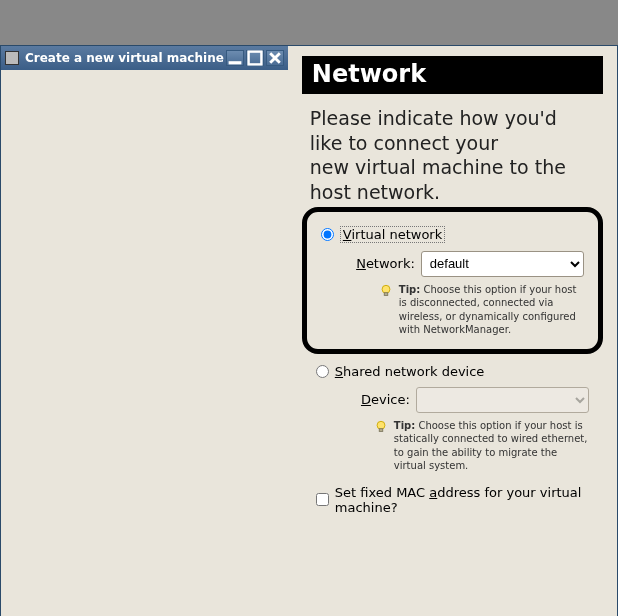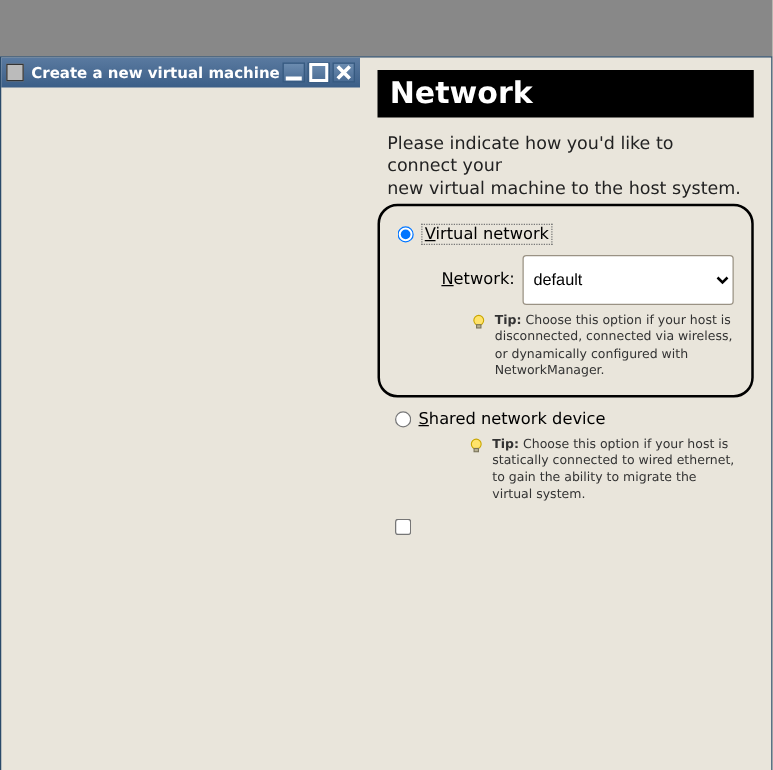--- a/index.html
+++ b/index.html
@@ -58,27 +58,27 @@
   .header-block {
     background: #000;
     color: #fff;
     font-size: 24px;
     font-weight: bold;
     padding: 4px 10px 6px 10px;
     margin-bottom: 8px;
   }
   .intro {
     color: #222;
-    font-size: 14px;
+    font-size: 19px;
     margin: 4px 8px 0 8px;
     line-height: 1.3;
   }
   .intro .line2 { display:block; }
   .group {
-    border: 2px solid #000000;
+    border: 5px solid #000000;
     border-radius: 16px;
     margin: 2px 0 6px 0;
     padding: 10px 14px 10px 14px;
   }
   .radio-row, .check-row {
     display: flex;
     align-items: center;
     gap: 6px;
     font-size: 13px;
     margin: 4px 0;
@@ -91,21 +91,21 @@
     gap: 6px;
     margin: 8px 0 4px 34px;
   }
   .field-row .label {
     font-size: 13px;
     text-align: right;
     min-width: 60px;
   }
   select.combo {
     flex: 1;
-    height: 40px;
+    height: 26px;
     font-size: 13px;
     background: #fff;
     border: 1px solid #9a9284;
     border-radius: 3px;
     padding: 2px 4px;
   }
   select.combo:disabled {
     background: #efece5;
     color: #8c8a85;
   }
@@ -183,21 +183,21 @@
         </svg>
     </div>
   </div>
 
   <div class="content">
 
     <div class="header-block">Network</div>
 
     <div class="intro">
       <span>Please indicate how you'd like to connect your</span>
-      <span class="line2">new virtual machine to the host system.</span>
+      <span class="line2">new virtual machine to the host network.</span>
     </div>
 
     <div class="group">
       <div class="radio-row">
         <input type="radio" name="netmode" checked="" style="">
         <label style="border:1px dotted #777; padding:0 2px;">
           <span class="underline">V</span><span>irtual network</span>
         </label>
       </div>
       <div class="field-row">
@@ -220,37 +220,45 @@
       </div>
     </div>
 
     <div style="padding:0 14px;">
       <div class="radio-row">
         <input type="radio" name="netmode" style="">
         <label>
           <span class="underline">S</span><span>hared network device</span>
         </label>
       </div>
+      <div class="field-row">
+        <span class="label"><span class="underline">D</span>evice:</span>
+        <select class="combo" disabled="">
+        </select>
+      </div>
       <div class="tip-row">
         <span class="bulb">
           <svg viewBox="0 0 16 16">
               <circle cx="8" cy="6" r="4.5" fill="#ffe36b" stroke="#c9a600"></circle>
               <rect x="6" y="10" width="4" height="3" fill="#b8b190" stroke="#7a745b"></rect>
             </svg>
         </span>
         <span class="tip-text">
           <b>Tip:</b>
           <span>Choose this option if your host is statically connected to wired ethernet, to gain the ability to migrate the virtual system.</span><br>
         </span>
       </div>
     </div>
 
     <div class="mac-block" style="padding:0 14px;">
       <div class="check-row">
         <input type="checkbox" style="">
+        <label>
+          Set fixed MAC <span class="underline">a</span>ddress for your virtual machine?
+        </label>
       </div>
     </div>
 
     <div style="flex:1"></div>
 
     <div class="button-row">
       <button class="btn">
         <span>
           <svg viewBox="0 0 14 14">
               <path d="M3 3 L11 11 M11 3 L3 11" stroke="#b02020" stroke-width="2.4" stroke-linecap="round"></path>

